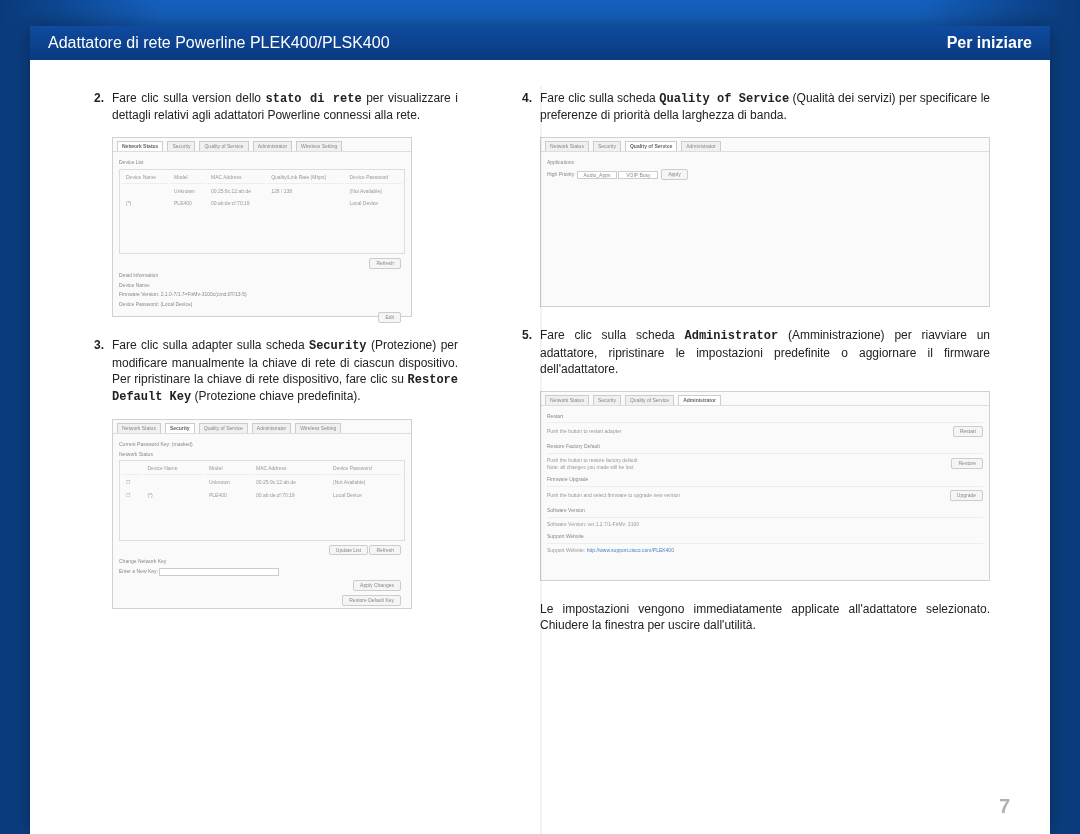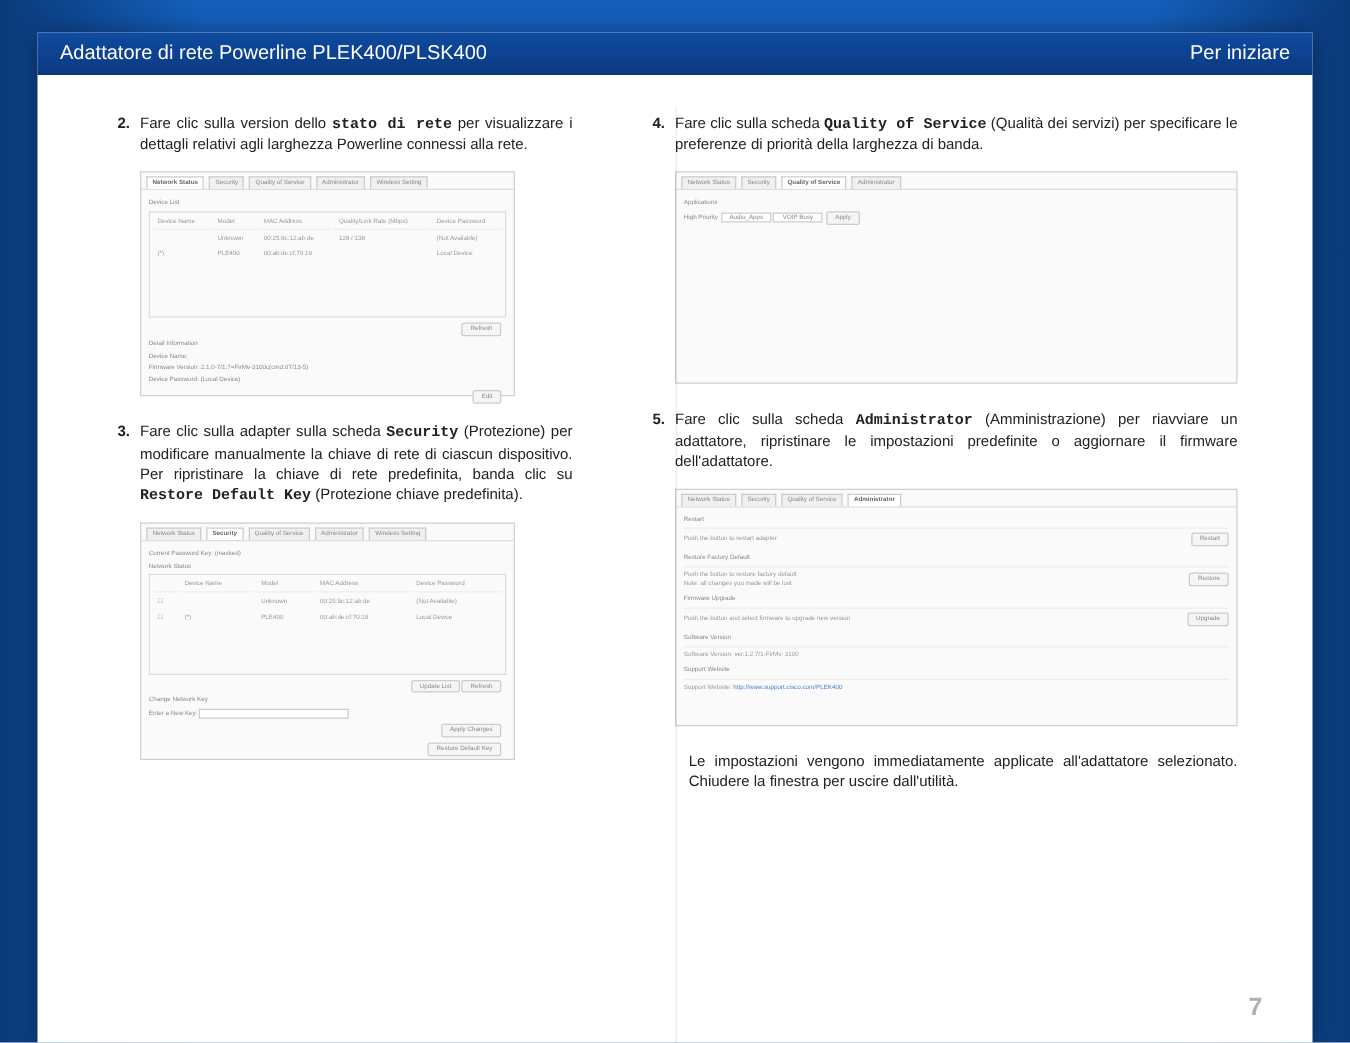--- a/index.html
+++ b/index.html
@@ -23,21 +23,21 @@
     height: 34px;
     display: flex;
     justify-content: space-between;
     align-items: center;
     padding: 0 18px;
     color: #fff;
     font-size: 16px;
     margin-top: 26px;
   }
   .header-left { font-weight: 400; }
-  .header-right { font-weight: 400; }
+  .header-right { font-weight: 700; }
   .content {
     display: flex;
     padding: 30px 60px 10px 60px;
     gap: 60px;
     font-size: 12px;
     color: #222;
     line-height: 1.35;
   }
   .col { flex: 1; }
   .step { display: flex; margin-bottom: 14px; text-align: justify; }
@@ -104,21 +104,21 @@
   }
   .admin-row {
     display: flex;
     justify-content: space-between;
     align-items: center;
     border-top: 1px solid #eee;
     padding: 3px 0;
   }
   .admin-row:first-child { border-top: none; }
   .link-blue { color: #4a7ec8; }
-  .footer-text { margin-left: 33px; text-align: justify; font-size: 12px; }
+  .footer-text { margin-left: 22px; text-align: justify; font-size: 12px; }
   .page-num {
     position: absolute;
     bottom: 18px;
     right: 40px;
     font-size: 20px;
     color: #b0b0b0;
     font-weight: bold;
   }
   .spine {
     position: absolute;
@@ -140,21 +140,21 @@
     <span class="header-right">Per iniziare</span>
   </div>
 
   <div class="content">
 
     <div class="col">
 
       <div class="step">
         <div class="step-num">2.</div>
         <div class="step-text">
-          <span>Fare clic sulla version dello </span><b>stato di rete</b><span> per visualizzare i dettagli relativi agli larghezza Powerline connessi alla rete.</span>
+          <span>Fare clic sulla version dello </span><b>stato di rete</b><span> per visualizzare i dettagli relativi agli adattatori Powerline connessi alla rete.</span>
         </div>
       </div>
 
       <div class="screenshot ss1">
         <div class="tabs-row">
           <span class="tab active">Network Status</span>
           <span class="tab">Security</span>
           <span class="tab">Quality of Service</span>
           <span class="tab">Administrator</span>
           <span class="tab">Wireless Setting</span>
@@ -194,21 +194,21 @@
           <div class="ss-label">Device Name:</div>
           <div class="ss-label">Firmware Version:  2.1.0-7/1.7=FirMv-3100c(cmd:0T/13-5)</div>
           <div class="ss-label">Device Password:  (Local Device)</div>
           <div class="btn-right"><span class="ss-btn">Edit</span></div>
         </div>
       </div>
 
       <div class="step">
         <div class="step-num">3.</div>
         <div class="step-text">
-          <span>Fare clic sulla adapter sulla scheda </span><b>Security</b><span> (Protezione) per modificare manualmente la chiave di rete di ciascun dispositivo. Per ripristinare la chiave di rete predefinita, banda clic su </span><b>Restore Default Key</b><span> (Protezione chiave predefinita).</span>
+          <span>Fare clic sulla adapter sulla scheda </span><b>Security</b><span> (Protezione) per modificare manualmente la chiave di rete di ciascun dispositivo. Per ripristinare la chiave di rete dispositivo, fare clic su </span><b>Restore Default Key</b><span> (Protezione chiave predefinita).</span>
         </div>
       </div>
 
       <div class="screenshot ss2">
         <div class="tabs-row">
           <span class="tab">Network Status</span>
           <span class="tab active">Security</span>
           <span class="tab">Quality of Service</span>
           <span class="tab">Administrator</span>
           <span class="tab">Wireless Setting</span>

